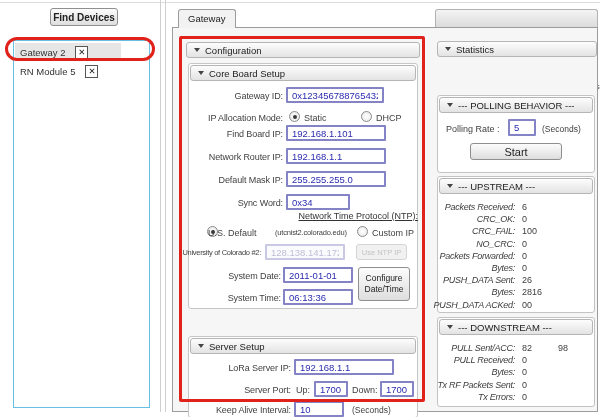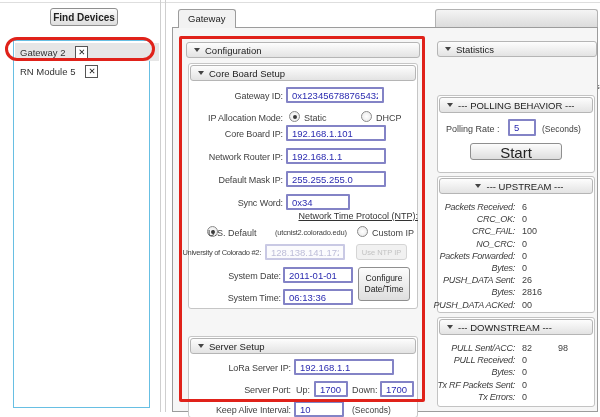--- a/index.html
+++ b/index.html
@@ -8,28 +8,28 @@
     position: relative; width: 600px; height: 417px; overflow: hidden;
     background: #fff; font-family: "Liberation Sans", sans-serif; font-size: 11px; color:#333;
   }
   .abs { position: absolute; }
   .topline { position:absolute; left:0; top:2px; width:600px; height:1px; background:#dedede; }
 
   
   .btn {
     position:absolute; background: linear-gradient(#fcfcfc,#dedede);
     border:1px solid #8f8f8f; border-radius:3px; color:#222;
-    font-family:inherit; font-size:15px; text-align:center; cursor:default;
+    font-family:inherit; font-size:11px; text-align:center; cursor:default;
   }
   .btn.dis { color:#c3c3c3; border-color:#d5d5d5; background:#f1f1f1; }
 
   
   .find-btn { left:50px; top:8px; width:68px; height:18px; font-size:10px; font-weight:bold; }
   .device-list { left:13px; top:40px; width:137px; height:368px; background:#fff; border:1px solid #67bfe3; }
-  .drow { position:absolute; left:1px; width:144px; height:18px; display:flex; align-items:center; padding-left:5px; font-size:9.5px; color:#333; }
+  .drow { position:absolute; left:1px; width:106px; height:18px; display:flex; align-items:center; padding-left:5px; font-size:9.5px; color:#333; }
   .drow.sel { background:#e6e6e6; }
   .xbtn { margin-left:10px; width:13px; height:13px; background:#fff; border:1px solid #555; font-size:8.5px; line-height:11px; text-align:center; color:#222; }
   .annot-oval { left:5px; top:37px; width:150px; height:24px; border:3px solid #e0221a; border-radius:14px; z-index:30; pointer-events:none; }
 
   .splitter { left:156px; top:0; width:14px; height:412px; }
   .splitter::before, .splitter::after { content:""; position:absolute; top:0; bottom:0; width:1px; background:#cfcfcf; }
   .splitter::before { left:4px; } .splitter::after { left:9px; }
 
   
   .tab { left:178px; top:9px; height:19px; padding:0 9px; line-height:18px; font-size:9.5px; color:#222;
@@ -119,21 +119,21 @@
 
     <div class="flabel" style="left:0; top:49px; width:94px;">
         <span>IP Allocation Mode:</span>
       </div>
     <span class="radio on" style="left:100px; top:47px;"></span>
     <span class="rlabel" style="left:115px; top:49px;">Static</span>
     <span class="radio" style="left:172px; top:47px;"></span>
     <span class="rlabel" style="left:187px; top:49px;">DHCP</span>
 
     <div class="flabel" style="left:0; top:65px; width:94px;">
-        <span>Core Board IP:</span>
+        <span>Find Board IP:</span>
       </div>
     <input class="inp" style="left: 97px; top: 61px; width: 100px; height: 16px;" readonly="" value="192.168.1.101">
 
     <div class="flabel" style="left:0; top:88px; width:94px;">
         <span>Network Router IP:</span>
       </div>
     <input class="inp" style="left: 97px; top: 84px; width: 100px; height: 16px;" readonly="" value="192.168.1.1">
 
     <div class="flabel" style="left:0; top:111px; width:94px;">
         <span>Default Mask IP:</span>
@@ -223,21 +223,21 @@
       <span class="arr"></span>
       <span>--- POLLING BEHAVIOR ---</span>
     </div>
     <span class="rlabel" style="left:8px; top:28px;">Polling Rate :</span>
     <input class="inp" style="left: 70px; top: 23px; width: 28px; height: 17px;" readonly="" value="5">
     <span class="unit" style="left:104px; top:28px;">(Seconds)</span>
     <button class="btn" style="left:32px; top:47px; width:92px; height:17px;">Start</button>
   </div>
 
   <div class="sbox" style="left:437px; top:176px; width:158px; height:137px;">
-    <div class="exp-hdr" style="left:1px; top:1px; width:154px;justify-content:center;">
+    <div class="exp-hdr" style="left:1px; top:1px; width:154px;">
       <span class="arr"></span>
       <span>--- UPSTREAM ---</span>
     </div>
     <div class="srows" style="top:24px;">
       <div class="srow">
           <div class="rl">
             <span>Packets Received:</span>
           </div>
           <div class="rv">6</div>
         </div>

